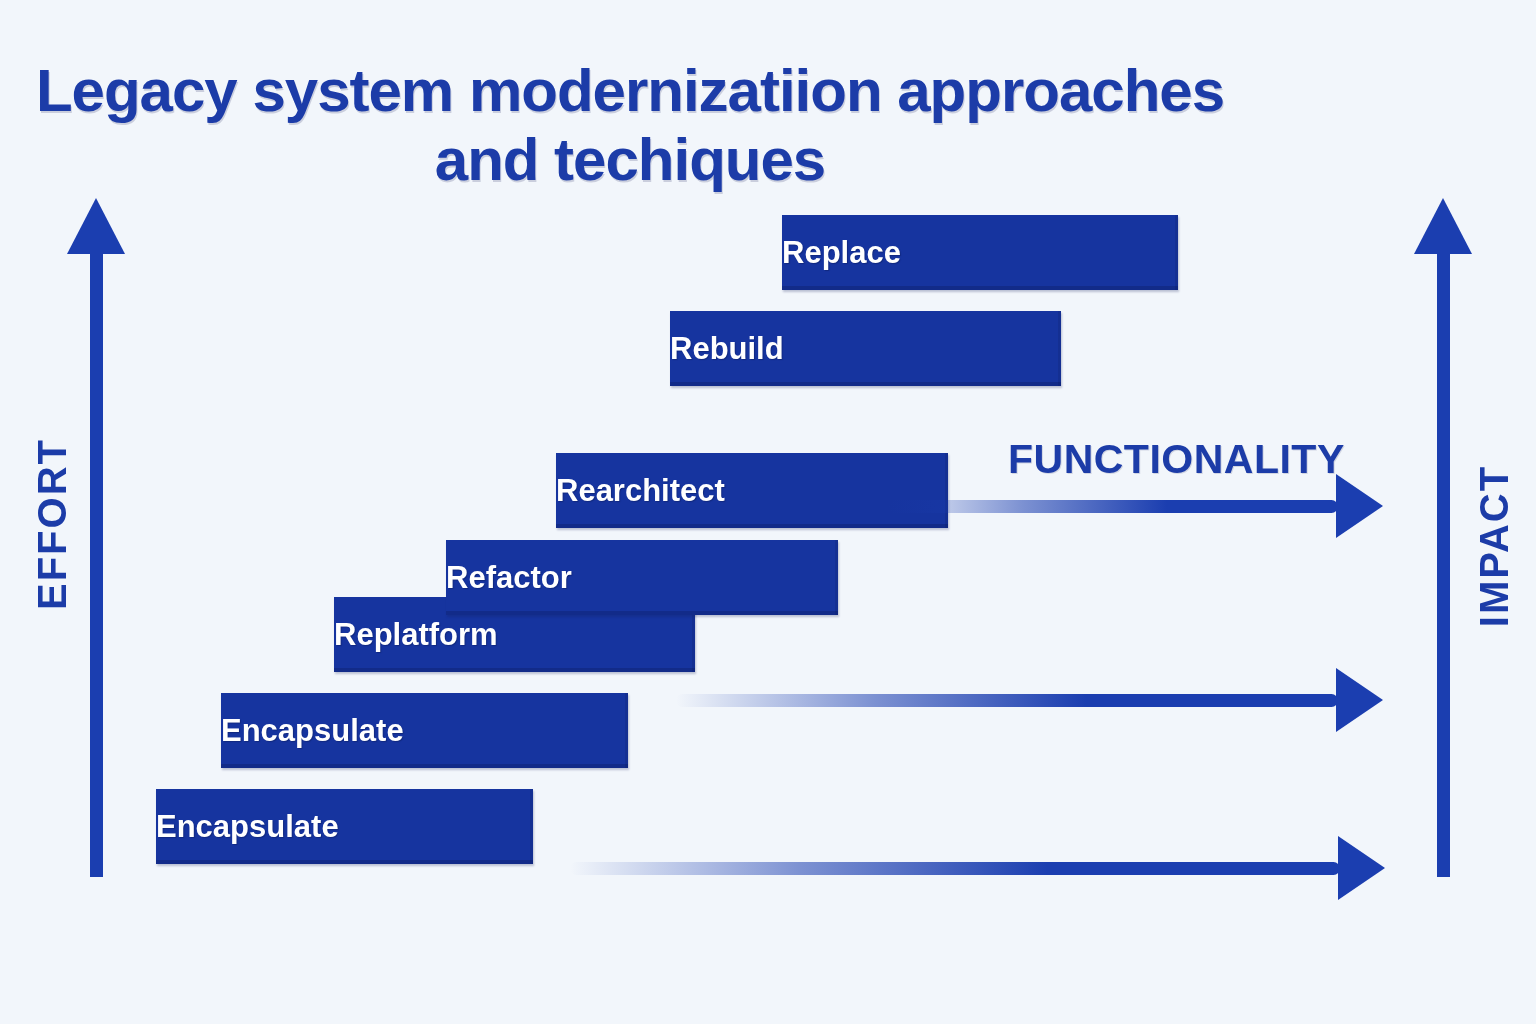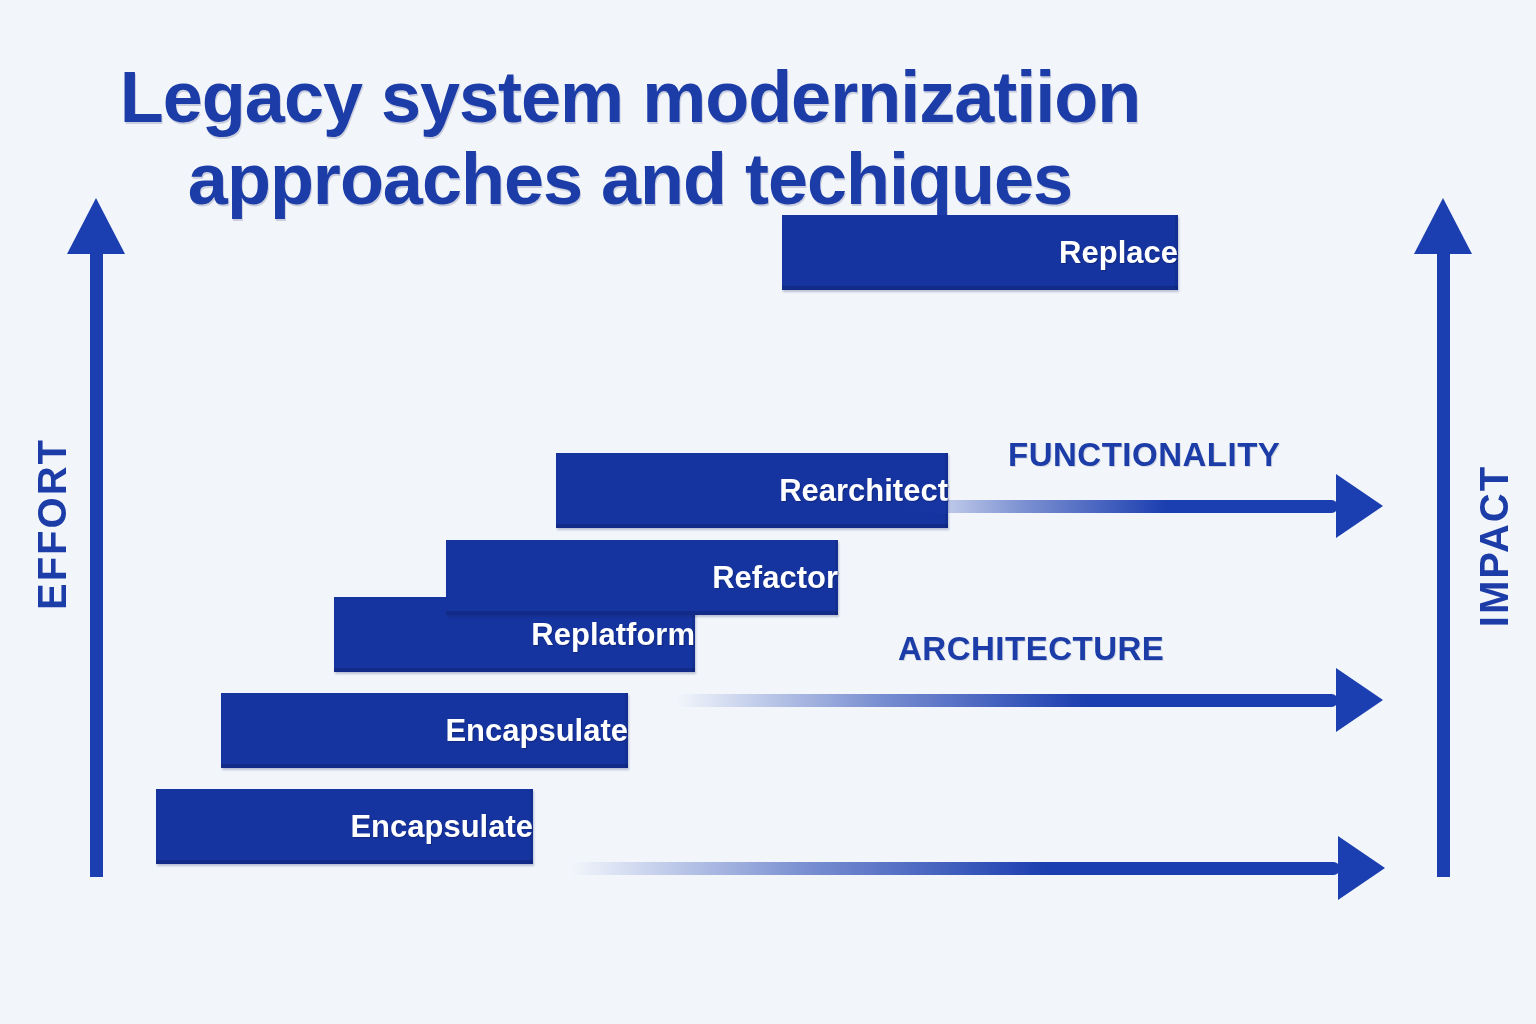--- a/index.html
+++ b/index.html
@@ -15,31 +15,31 @@
   body{
     font-family:"Liberation Sans","DejaVu Sans",sans-serif;
     background:var(--bg);
     overflow:hidden;
   }
   .canvas{position:relative;width:1536px;height:1024px;background:var(--bg);}
 
   .title{
     position:absolute;left:0;top:56px;width:1260px;
     text-align:center;
-    font-size:72px;font-weight:800;color:var(--ink);
+    font-size:60px;font-weight:800;color:var(--ink);
     letter-spacing:-1px;
     text-shadow:1px 2px 0 rgba(20,30,90,.18);
   }
 
   
   .bar{
     position:absolute;height:75px;
     background:var(--bar);
     box-shadow:inset 0 -4px 0 var(--bar-edge), inset -3px 0 0 rgba(5,15,60,.12), 1px 2px 2px rgba(20,30,90,.25);
-    display:flex;align-items:center;justify-content:flex-end;
+    display:flex;align-items:center;justify-content:flex-start;
   }
   .bar span{
     color:var(--bar-text);
     font-size:31px;font-weight:700;
     text-shadow:1px 1px 1px rgba(10,20,70,.35);
   }
   .bar-1{left:156px;top:789px;width:377px;}
   .bar-2{left:221px;top:693px;width:407px;}
   .bar-3{left:334px;top:597px;width:361px;}
   .bar-4{left:446px;top:504px;width:392px;margin-top:36px;}
@@ -79,21 +79,21 @@
     background:linear-gradient(to right, rgba(27,62,176,0) 0%, rgba(27,62,176,.55) 30%, var(--accent) 62%);
   }
   .h-head{
     position:absolute;width:0;height:0;
     border-top:32px solid transparent;
     border-bottom:32px solid transparent;
     border-left:47px solid var(--accent);
   }
   .h-label{
     position:absolute;
-    font-size:33px;font-weight:800;color:var(--ink);
+    font-size:41px;font-weight:800;color:var(--ink);
     letter-spacing:.5px;
     text-shadow:1px 1px 0 rgba(20,30,90,.15);
   }
   .line-func{left:888px;top:500px;width:450px;}
   .head-func{left:1336px;top:474px;}
   .label-func{left:1008px;top:436px;}
 
   .line-arch{left:676px;top:694px;width:662px;}
   .head-arch{left:1336px;top:668px;}
   .label-arch{left:898px;top:630px;}
@@ -125,28 +125,30 @@
   </div>
   <div class="bar bar-3">
     <span>Replatform</span>
   </div>
   <div class="bar bar-4">
     <span>Refactor</span>
   </div>
   <div class="bar bar-5">
     <span>Rearchitect</span>
   </div>
+  <div class="bar bar-6">
+    <span>Rebuild</span>
+  </div>
   <div class="bar bar-7">
     <span>Replace</span>
   </div>
 
   <div class="h-label label-func">FUNCTIONALITY</div>
   <div class="h-line line-func"></div>
   <div class="h-head head-func"></div>
 
-  <div class="h-label label-arch">ARCHITECTURE</div>
   <div class="h-line line-arch"></div>
   <div class="h-head head-arch"></div>
 
   <div class="h-line line-tech"></div>
   <div class="h-head head-tech"></div>
 
 </div>
 
 </body></html>

